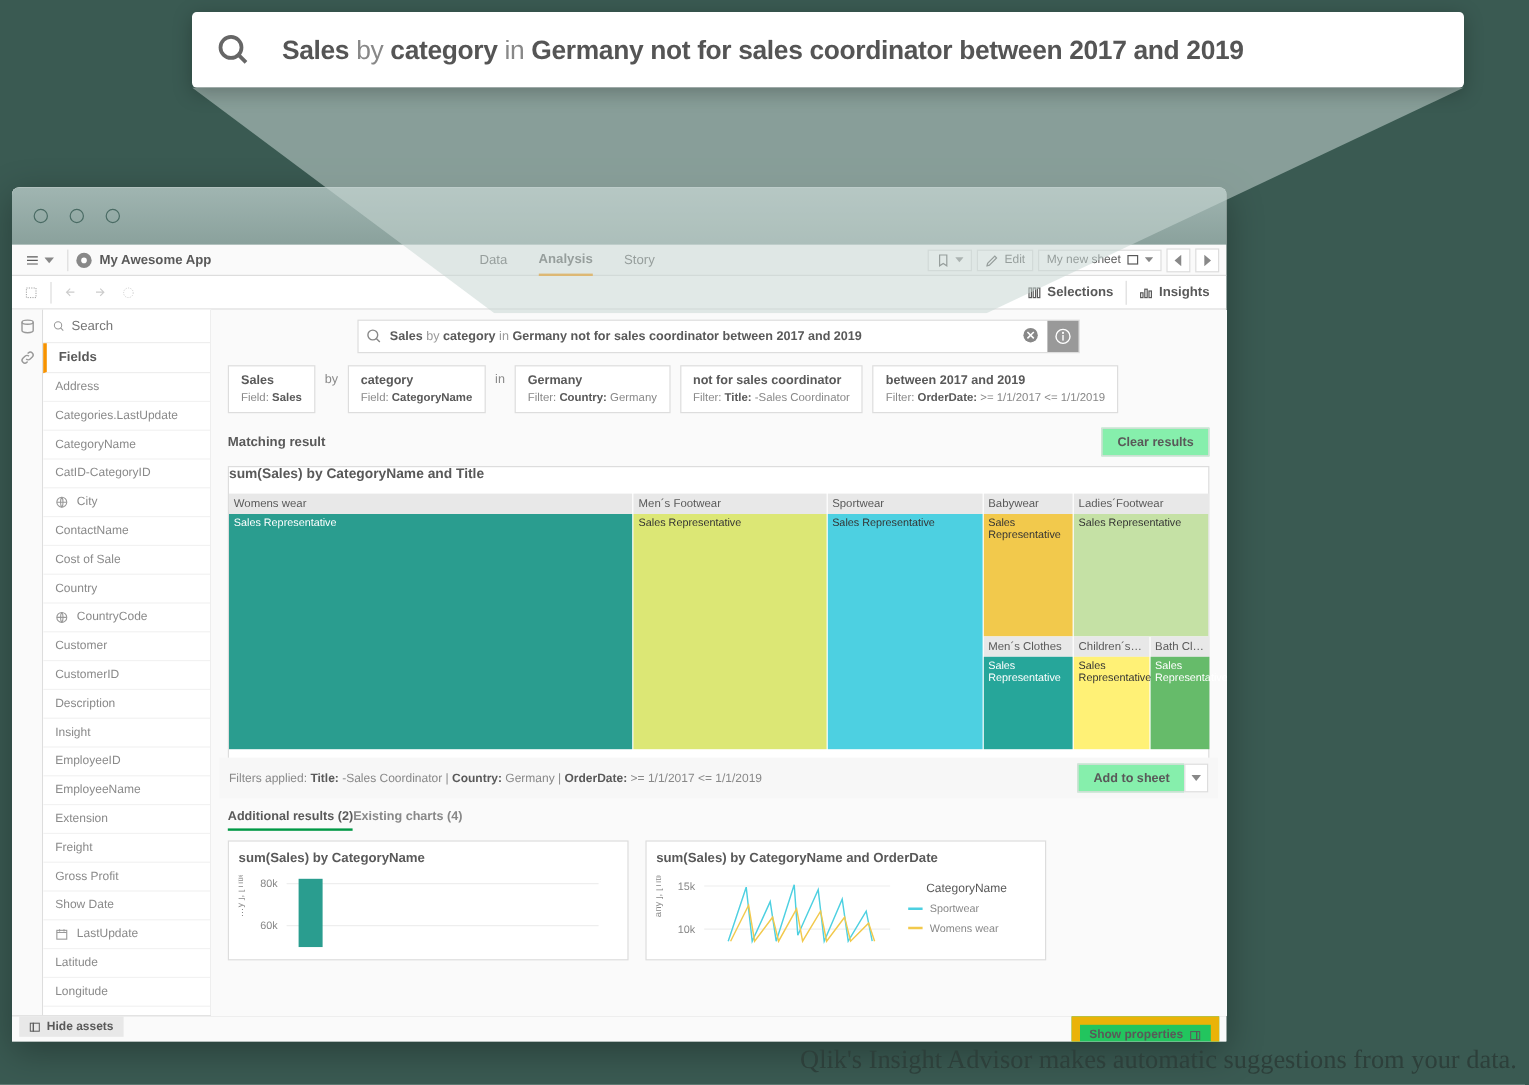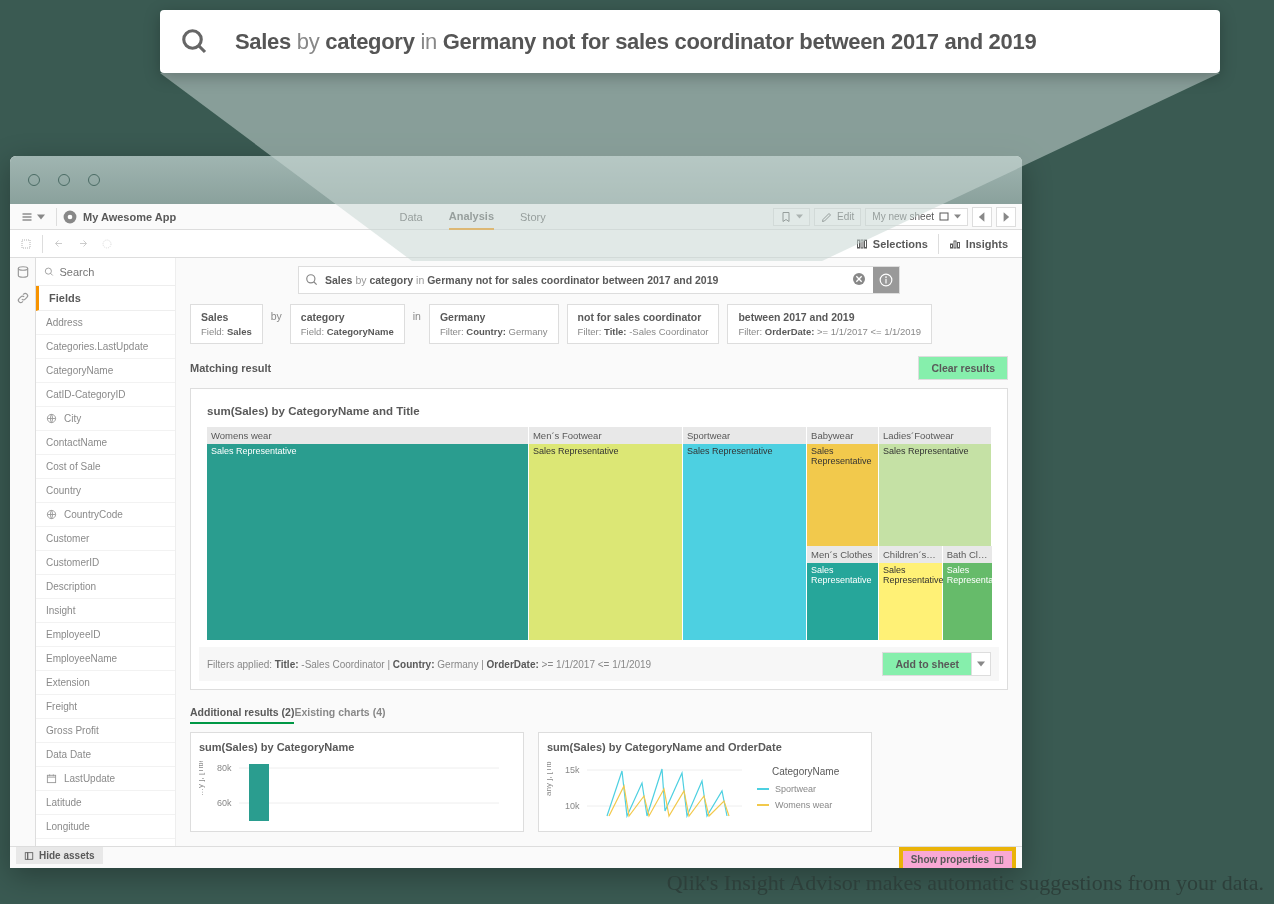--- a/index.html
+++ b/index.html
@@ -234,21 +234,21 @@
   font-weight: 600;
   color: #595959;
   cursor: pointer;
   font-size: 10.5px;
 }
 
 
 .result-card {
   background: #fff;
   border: 1px solid #ddd;
-  padding: 16px;
+  padding: 0;
   margin-bottom: 12px;
 }
 .card-title {
   font-weight: 700;
   color: #595959;
   margin-bottom: 10px;
   font-size: 11.5px;
 }
 
 
@@ -570,21 +570,21 @@
           <div class="field-item">
             <span>Extension</span>
           </div>
           <div class="field-item">
             <span>Freight</span>
           </div>
           <div class="field-item">
             <span>Gross Profit</span>
           </div>
           <div class="field-item">
-            <span>Data Date</span>
+            <span>Show Date</span>
           </div>
           <div class="field-item">
             <span class="fi-icon">
               <svg width="11" height="11" viewBox="0 0 24 24" fill="none" stroke="#999" stroke-width="2">
                 <rect x="3" y="5" width="18" height="16"></rect>
                 <line x1="3" y1="9" x2="21" y2="9"></line>
                 <line x1="8" y1="3" x2="8" y2="7"></line>
                 <line x1="16" y1="3" x2="16" y2="7"></line>
               </svg>
             </span>
@@ -768,21 +768,21 @@
 
   <div class="bottom-bar">
     <div class="pill">
       <svg width="10" height="10" viewBox="0 0 24 24" fill="none" stroke="#595959" stroke-width="2">
           <rect x="3" y="4" width="6" height="16"></rect>
           <rect x="9" y="4" width="12" height="16"></rect>
         </svg>
       <span>Hide assets</span>
     </div>
     <div class="spacer"></div>
-    <div class="pill" style="background:#f9a8d4;border:4px solid #eab308">
+    <div class="pill" style="background:#22c55e;border:7px solid #eab308">
       <span>Show properties</span>
       <svg width="10" height="10" viewBox="0 0 24 24" fill="none" stroke="#595959" stroke-width="2">
           <rect x="3" y="4" width="12" height="16"></rect>
           <rect x="15" y="4" width="6" height="16"></rect>
         </svg>
     </div>
   </div>
 </div>
 
 <div class="caption">Qlik's Insight Advisor makes automatic suggestions from your data.</div>

